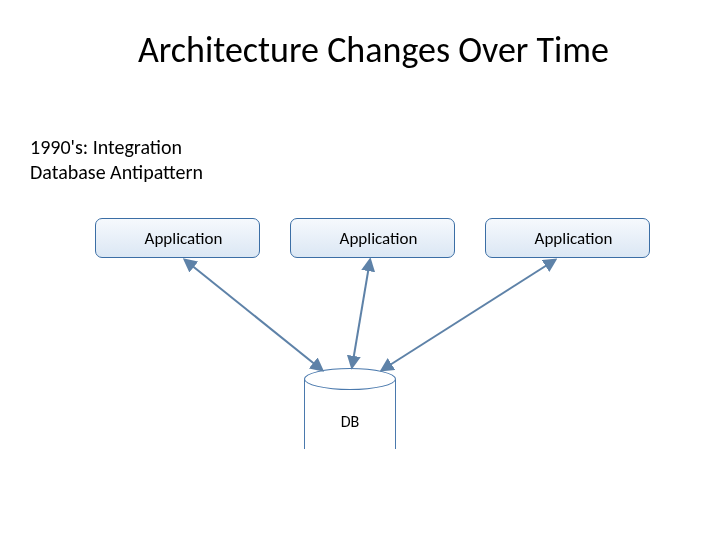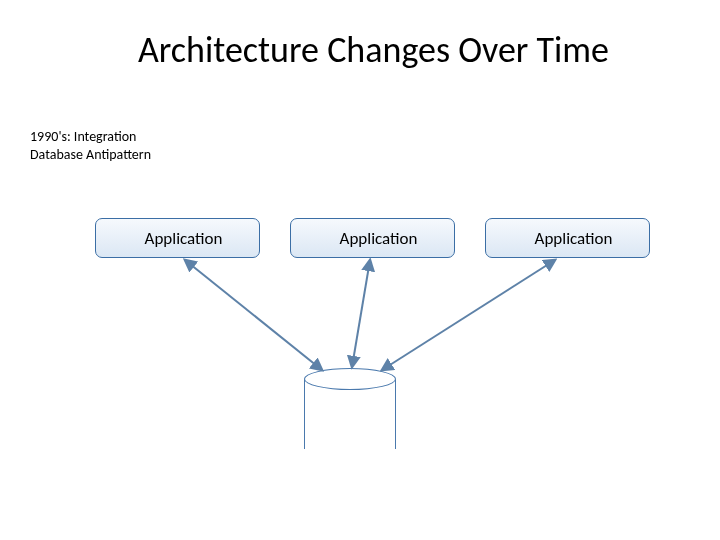--- a/index.html
+++ b/index.html
@@ -18,23 +18,23 @@
     top: 28px;
     left: 0;
     right: 0;
     text-align: center;
     font-size: 36px;
     font-weight: 400;
     margin-left: 27px;
   }
   .subtitle {
     position: absolute;
-    top: 128px;
+    top: 135px;
     left: 30px;
-    font-size: 14px;
+    font-size: 20px;
     line-height: 1.25;
     white-space: pre-line;
   }
   .app-box {
     position: absolute;
     width: 165px;
     height: 40px;
     border: 1px solid #3b6ea5;
     border-radius: 7px;
     background: linear-gradient(#f6f9fd, #dbe7f4);
@@ -105,20 +105,21 @@
 Database Antipattern</div>
 
 <div class="app-box app1">Application</div>
 <div class="app-box app2">Application</div>
 <div class="app-box app3">Application</div>
 
 <div class="db">
   <div class="db-bottom"></div>
   <div class="db-body"></div>
   <div class="db-top"></div>
+  <div class="db-label">DB</div>
 </div>
 
 <svg class="arrows" viewBox="0 0 720 540">
   <defs>
     <marker id="ah" viewBox="0 0 10 10" refX="8" refY="5" markerWidth="7" markerHeight="7" orient="auto-start-reverse">
       <path d="M 0 0 L 10 5 L 0 10 z" fill="#5e82a8"></path>
     </marker>
   </defs>
 
   <line x1="185" y1="260" x2="322" y2="370" stroke="#5e82a8" stroke-width="2" marker-start="url(#ah)" marker-end="url(#ah)"></line>

